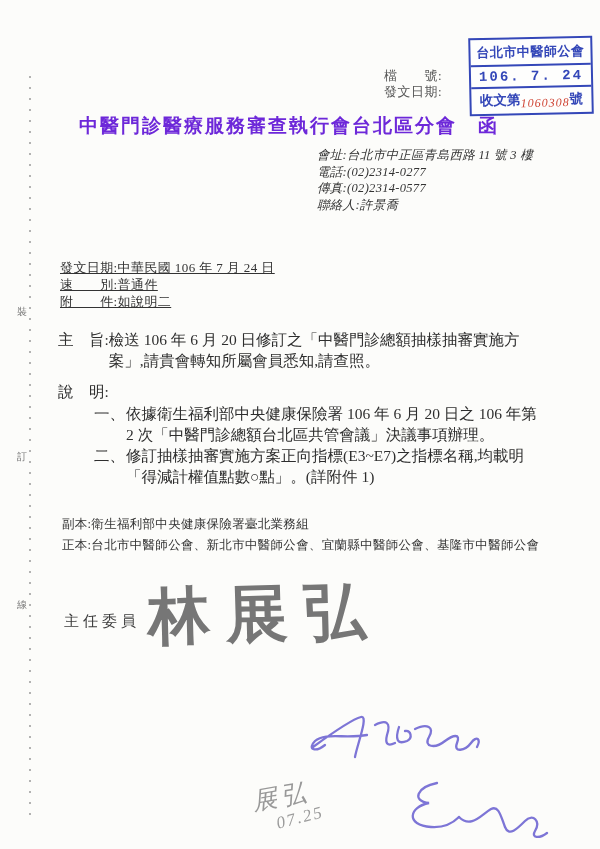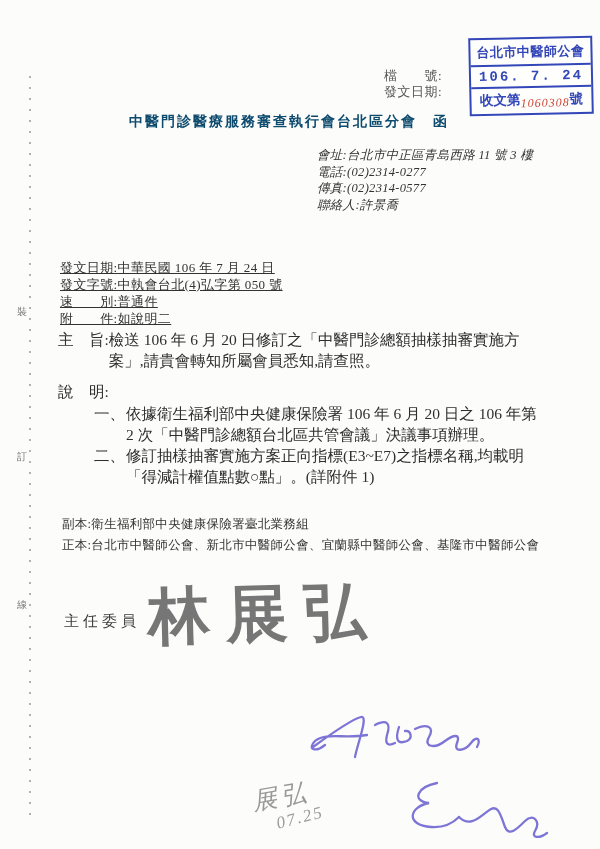--- a/index.html
+++ b/index.html
@@ -45,21 +45,21 @@
   }
   .stamp-receipt{font-size:13.5px;font-weight:bold;padding:3px 1px 4px;white-space:nowrap;}
   .stamp-receipt .red-num{
     color:#cf4434;font-size:12px;font-style:italic;position:relative;top:3px;
     letter-spacing:1px;font-weight:normal;
   }
 
   
   .doc-title{
     position:absolute;left:0;top:113px;width:578px;margin:0;
-    text-align:center;font-size:14px;font-weight:600;letter-spacing:2px;color:#0c4a6e;
+    text-align:center;font-size:19px;font-weight:600;letter-spacing:2px;color:#6d28d9;
   }
   .contact{
     position:absolute;left:317px;top:147px;font-size:12.5px;line-height:16.5px;
     color:#333;letter-spacing:.3px;font-style:italic;
   }
 
   
   .recipient{position:absolute;left:58px;top:225px;font-size:17px;letter-spacing:1px;color:#303030;}
   .meta{position:absolute;left:60px;top:259px;font-size:13px;line-height:17px;color:#333;letter-spacing:.4px;text-decoration:underline;}
 
@@ -121,21 +121,20 @@
   <div class="contact">
     <div>會址:台北市中正區青島西路 11 號 3 樓</div>
     <div>電話:(02)2314-0277</div>
     <div>傳真:(02)2314-0577</div>
     <div>聯絡人:許景喬</div>
   </div>
 
 
   <div class="meta">
     <div>發文日期:中華民國 106 年 7 月 24 日</div>
-    <div>發文字號:中執會台北(4)弘字第 050 號</div>
     <div>速　　別:普通件</div>
     <div>附　　件:如說明二</div>
   </div>
 
   <div class="body-text">
     <div class="row">
       <span class="label">主　旨:</span>
       <span class="content">檢送 106 年 6 月 20 日修訂之「中醫門診總額抽樣抽審實施方案」,請貴會轉知所屬會員悉知,請查照。</span>
     </div>
     <div class="desc-label">說　明:</div>

